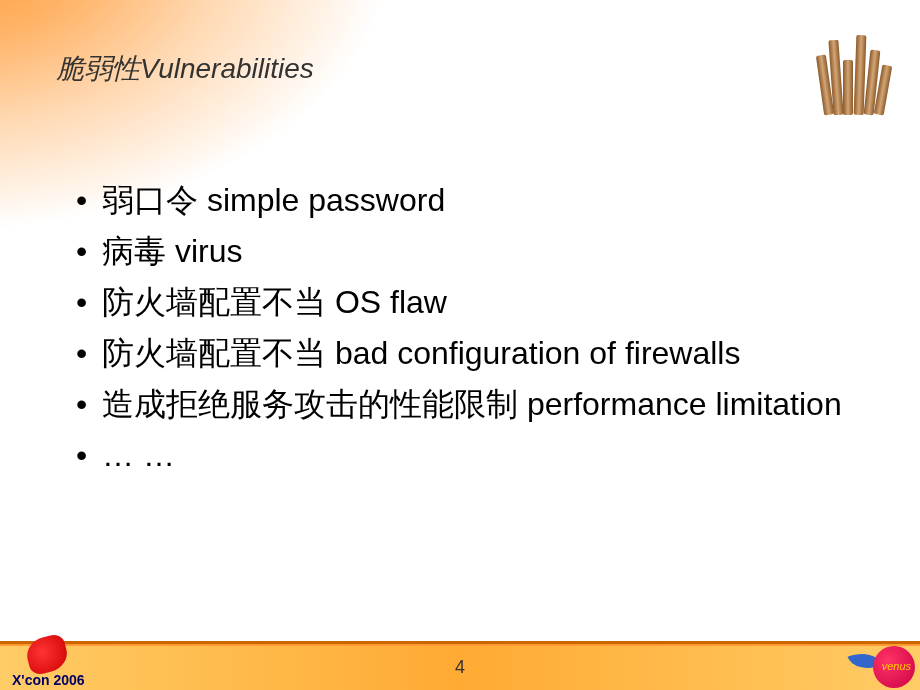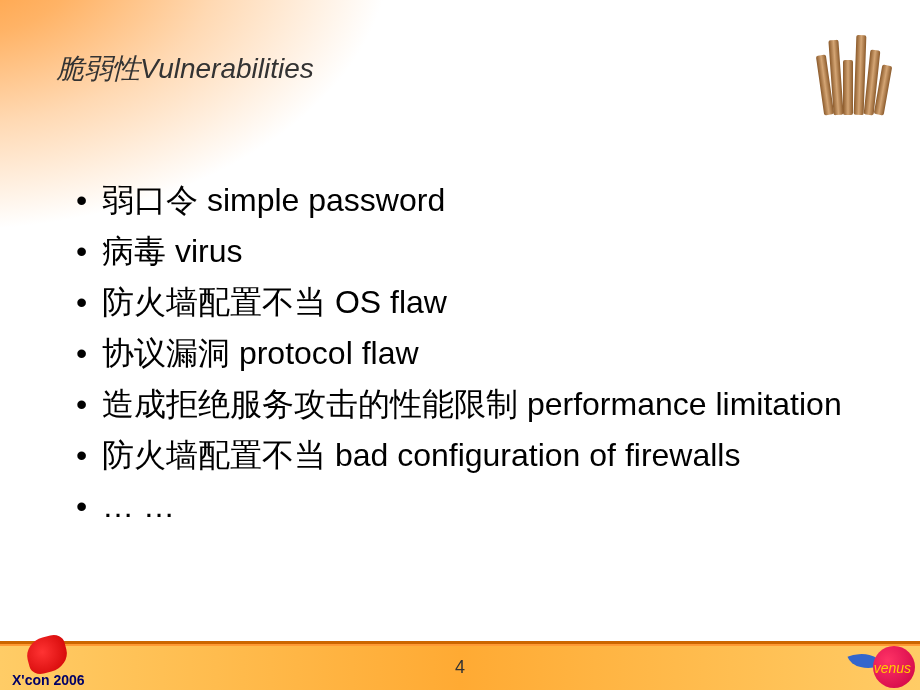--- a/index.html
+++ b/index.html
@@ -156,21 +156,21 @@
       background: #3366cc;
       border-radius: 0 100% 0 100%;
       left: 0;
       top: 5px;
       transform: rotate(-20deg);
     }
     .venus-text {
       position: absolute;
       right: 4px;
       top: 14px;
-      font-size: 14px;
+      font-size: 11px;
       font-style: italic;
       color: #ffcc00;
       z-index: 5;
     }
   </style>
 </head>
 <body>
 
 <div class="gradient-corner"></div>
 
@@ -184,23 +184,22 @@
     <div class="barrel-plank" style="left:40px; height:80px; transform:rotate(2deg)"></div>
     <div class="barrel-plank" style="left:52px; height:65px; transform:rotate(6deg)"></div>
     <div class="barrel-plank" style="left:63px; height:50px; transform:rotate(10deg)"></div>
   </div>
 </div>
 
 <ul class="content-list">
   <li>弱口令 simple password</li>
   <li>病毒 virus</li>
   <li>防火墙配置不当 OS flaw</li>
-  <li>协议漏洞 protocol flaw</li>
+  <li>防火墙配置不当 bad configuration of firewalls</li>
   <li>造成拒绝服务攻击的性能限制 performance limitation</li>
-  <li>防火墙配置不当 bad configuration of firewalls</li>
   <li>… …</li>
 </ul>
 
 <div class="divider-line"></div>
 <div class="footer-bar"></div>
 
 <div class="page-number">4</div>
 
 <div class="logo-left">
   <div class="dragon-icon"></div>

